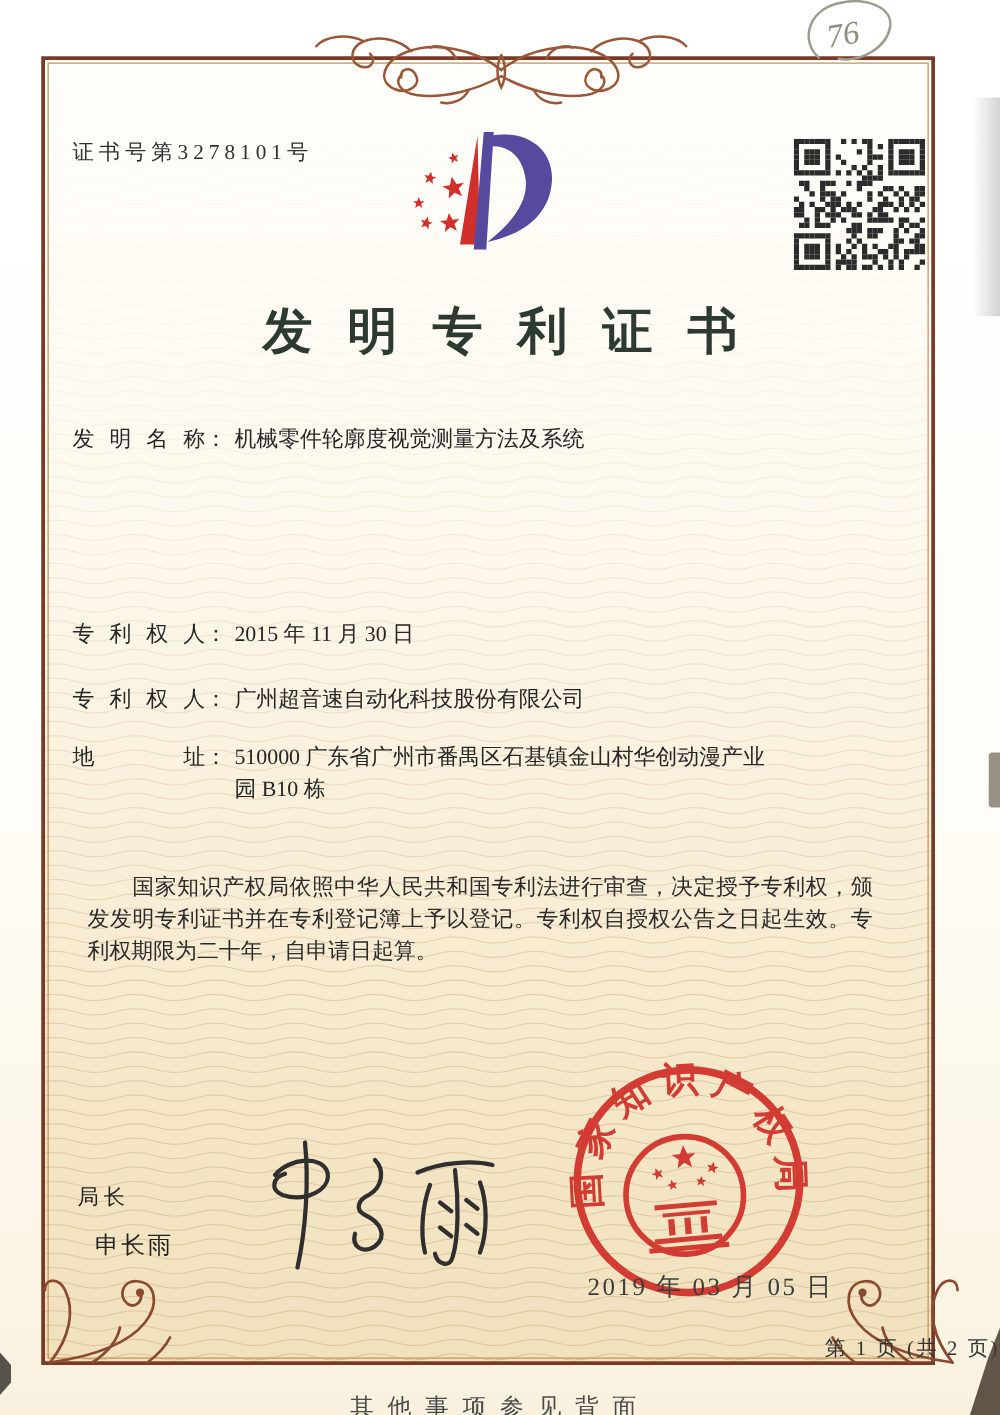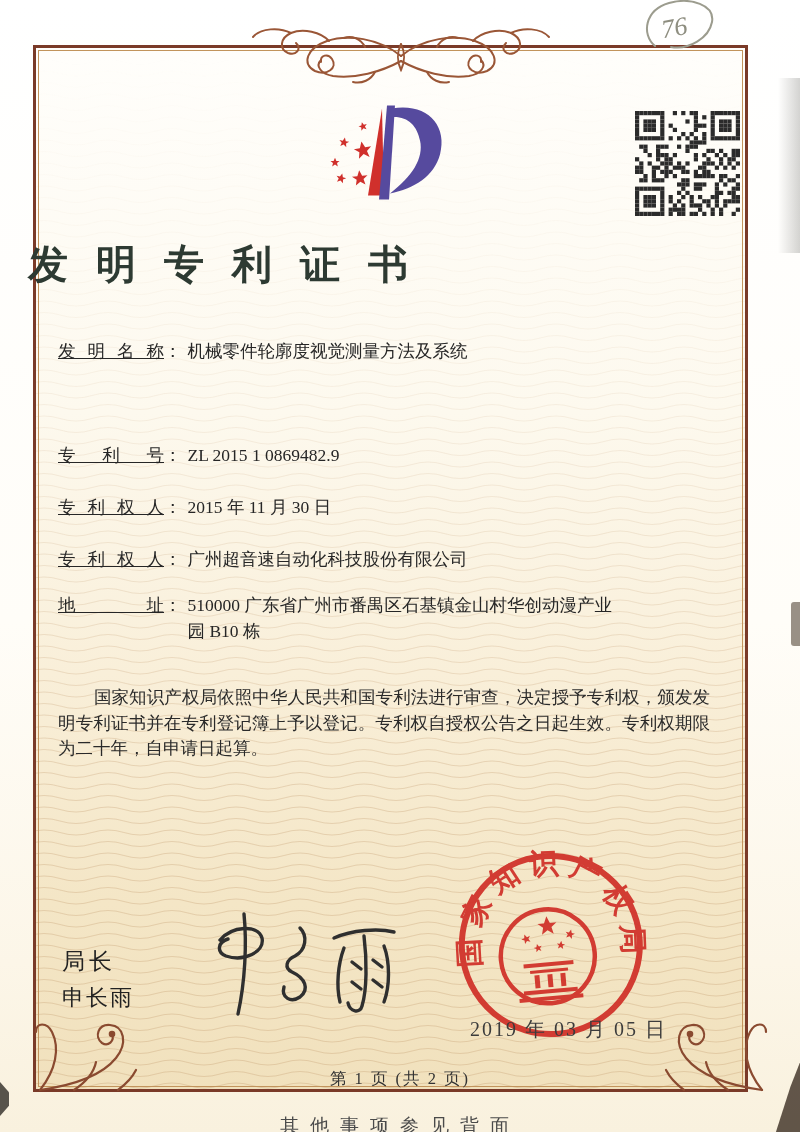--- a/index.html
+++ b/index.html
@@ -15,37 +15,37 @@
   .waves{position:absolute;left:36px;top:48px;width:709px;height:1041px;
     -webkit-mask-image:linear-gradient(180deg,rgba(0,0,0,0) 0%,rgba(0,0,0,.18) 22%,rgba(0,0,0,.55) 45%,#000 72%);
     mask-image:linear-gradient(180deg,rgba(0,0,0,0) 0%,rgba(0,0,0,.18) 22%,rgba(0,0,0,.55) 45%,#000 72%);}
   
   .frame{position:absolute;left:33px;top:45px;width:715px;height:1047px;
     border:3px solid #7a3a28; box-sizing:border-box;}
   .frame-inner{position:absolute;inset:2px;border:1px solid #c2945c;}
   .orn{position:absolute;}
   
   .cert-no{position:absolute;left:58px;top:110px;font-size:17px;letter-spacing:4px;color:#2f2f2f;}
-  .title{position:absolute;left:0;top:237px;width:100%;
+  .title{position:absolute;left:0;top:237px;width:100%;text-align:center;
     font-size:40px;font-weight:700;letter-spacing:28px;padding-left:28px;box-sizing:border-box;color:#2d3a32;}
   .frow{position:absolute;left:58px;width:692px;font-size:17.5px;line-height:26px;color:#262626;}
-  .flabel{display:inline-block;width:106px;text-align:justify;text-align-last:justify;vertical-align:top;text-decoration:underline;}
+  .flabel{display:inline-block;width:106px;text-align:justify;text-align-last:justify;vertical-align:top;}
   .fcolon{vertical-align:top;}
   .fvalue{margin-left:6px;vertical-align:top;display:inline-block;}
   .addr-val{width:528px;}
   .pair2{position:absolute;left:330px;top:0;}
   .paras{position:absolute;left:58px;top:685px;width:652px;font-size:17.5px;line-height:25.5px;
     text-align:justify;color:#2a2a2a;}
-  .paras p{margin:0;text-indent:2.05em;}
-  .director{position:absolute;left:62px;top:946px;font-size:23px;letter-spacing:4px;color:#222;}
-  .director-name{position:absolute;left:62px;top:983px;font-size:22px;letter-spacing:2px;color:#222;}
+  .paras p{margin:12px;text-indent:2.05em;}
+  .director{position:absolute;left:62px;top:946px;font-size:17px;letter-spacing:4px;color:#222;}
+  .director-name{position:absolute;left:76px;top:983px;font-size:19px;letter-spacing:2px;color:#222;}
   .sig{position:absolute;left:192px;top:902px;width:214px;height:122px;}
   .seal{position:absolute;left:452px;top:848px;width:198px;height:198px;transform:rotate(-5deg);opacity:.93;}
   .seal-date{position:absolute;left:470px;top:1016px;font-size:20px;letter-spacing:2px;color:#3c3c3c;}
-  .footer-page{position:absolute;left:0;top:1068px;width:100%;text-align:center;
+  .footer-page{position:absolute;left:0;top:1068px;width:100%;text-align:right;
     font-size:16.5px;letter-spacing:2px;color:#333;}
   .back-note{position:absolute;left:0;top:1113px;width:100%;text-align:center;
     font-size:19px;letter-spacing:11px;color:#4a4a4a;}
   .logo{position:absolute;left:326px;top:102px;width:150px;height:126px;}
   .qr{position:absolute;left:635px;top:111px;width:105px;height:105px;}
   .pencil{position:absolute;left:625px;top:-4px;width:110px;height:62px;}
   
   .shadow-right{position:absolute;right:0;top:78px;width:22px;height:175px;
     background:linear-gradient(90deg,rgba(0,0,0,0),rgba(110,110,105,.30));}
   .mark-right-mid{position:absolute;right:0;top:602px;width:9px;height:44px;
@@ -198,20 +198,21 @@
   <svg class="orn" style="left:648px;top:982px" width="120" height="114" viewBox="0 0 120 114">
     <g transform="translate(120,0) scale(-1,1)" stroke="#8a4a30" stroke-width="2.2" fill="none" stroke-linecap="round">
       <path d="M6,108 C34,104 66,96 82,76 C94,61 90,44 76,43 C64,42 60,55 68,61 C74,65 81,59 78,52"></path>
       <path d="M6,108 C22,88 26,66 18,50 C13,40 2,40 2,50"></path>
       <path d="M40,108 C52,100 60,90 62,80"></path>
       <path d="M84,108 C92,102 98,96 102,88"></path>
       <circle cx="78" cy="52" r="2.2" fill="#8a4a30"></circle>
     </g>
   </svg>
 
+  <div class="cert-no">证书号第3278101号</div>
 
   <svg class="logo" viewBox="0 0 150 125">
     <use href="#st" transform="translate(37,24) scale(4.5) rotate(-15)" fill="#d0302c"></use>
     <use href="#st" transform="translate(18,40) scale(5.2) rotate(10)" fill="#d0302c"></use>
     <use href="#st" transform="translate(37,48) scale(9.2) rotate(-10)" fill="#d0302c"></use>
     <use href="#st" transform="translate(9,60) scale(4.8)" fill="#d0302c"></use>
     <use href="#st" transform="translate(15,76) scale(5.2) rotate(14)" fill="#d0302c"></use>
     <use href="#st" transform="translate(34,76) scale(8.2) rotate(-6)" fill="#d0302c"></use>
     <polygon points="56,6 42,93 58,93" fill="#d0302c"></polygon>
     <polygon points="61,3 69,3 63,97 53,97" fill="#564a9e"></polygon>
@@ -509,23 +510,20 @@
   <svg class="pencil" viewBox="0 0 110 62">
     <path d="M30,50 C16,38 20,14 44,7 C66,1 90,9 87,26 C84,42 64,54 46,51" stroke="#9c9c8e" stroke-width="2" fill="none" stroke-linecap="round"></path>
     <text x="36" y="40" font-size="26" fill="#8e8e80" font-style="italic" transform="rotate(-10 50 30)">76</text>
   </svg>
 
   <div class="title">发明专利证书</div>
 
   <div class="frow" style="top:338px">
     <span class="flabel">发明名称</span><span class="fcolon">：</span><span class="fvalue">机械零件轮廓度视觉测量方法及系统</span>
   </div>
-  <div class="frow" style="top:442px">
-    <span class="flabel">专利号</span><span class="fcolon">：</span><span class="fvalue">ZL 2015 1 0869482.9</span>
-  </div>
   <div class="frow" style="top:494px">
     <span class="flabel">专利权人</span><span class="fcolon">：</span><span class="fvalue">2015 年 11 月 30 日</span>
   </div>
   <div class="frow" style="top:546px">
     <span class="flabel">专利权人</span><span class="fcolon">：</span><span class="fvalue">广州超音速自动化科技股份有限公司</span>
   </div>
   <div class="frow" style="top:592px">
     <span class="flabel">地址</span><span class="fcolon">：</span><span class="fvalue addr-val"><span>510000 广东省广州市番禺区石基镇金山村华创动漫产业</span><br><span>园 B10 栋</span></span>
   </div>
 

